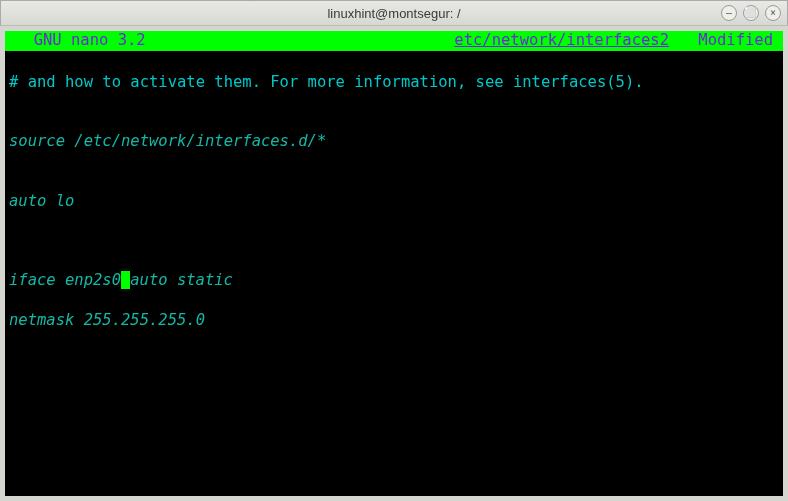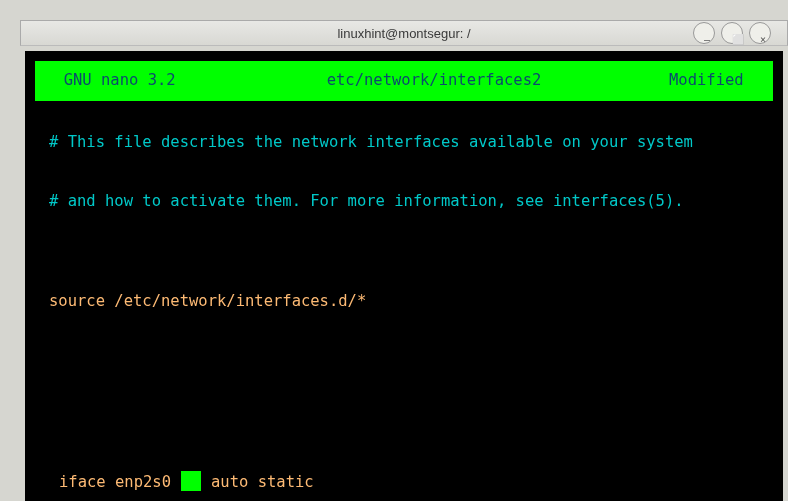--- a/index.html
+++ b/index.html
@@ -1,15 +1,15 @@
 <!DOCTYPE html>
 <html><head>
 <meta charset="utf-8">
 <style>
-  * { margin: 0; padding: 10px; box-sizing: border-box; }
+  * { margin: 0; padding: 0; box-sizing: border-box; }
   body {
     background: #d6d6d0;
     font-family: monospace;
     width: 788px;
     height: 501px;
     display: flex;
     flex-direction: column;
   }
   .titlebar {
     height: 26px;
@@ -52,31 +52,31 @@
     width: 100%; height: 100%;
     background: #000;
     font-family: "DejaVu Sans Mono","Courier New",monospace;
     font-size: 15.5px;
     line-height: 1.28;
     position: relative;
     overflow: hidden;
   }
   .nano-header {
     background: #00ff00;
-    color: #0c4a6e;
+    color: #6d28d9;
     display: flex;
     padding: 0 4px;
     font-weight: normal;
   }
   .nano-header .hl { width: 170px; padding-left: 6px; white-space: pre; }
-  .nano-header .hc { flex: 1; text-align: center; white-space: pre; }
-  .nano-header .hr { width: 110px; padding-right: 6px; white-space: pre; }
+  .nano-header .hc { flex: 1; text-align: right; white-space: pre; text-decoration: underline; }
+  .nano-header .hr { width: 110px; text-align: right; padding-right: 6px; white-space: pre; }
   .editor { padding: 2px 4px 0 4px; white-space: pre; }
   .cyan { color: #00c8c8; }
-  .green { color: #fdba74; }
+  .green { color: #14b8a6; font-style: italic; }
   .cursor {
     background: #00ff00;
     color: #000;
     display: inline-block;
     width: 0.6em;
     height: 1.15em;
     vertical-align: text-bottom;
   }
   .nano-footer {
     position: absolute;
@@ -99,25 +99,25 @@
 <div class="term-wrap">
   <div class="terminal">
 
     <div class="nano-header">
       <div class="hl">  GNU nano 3.2</div>
       <div class="hc">etc/network/interfaces2</div>
       <div class="hr">Modified</div>
     </div>
 
     <div class="editor">
-<div class="cyan"># This file describes the network interfaces available on your system</div>
 <div class="cyan"># and how to activate them. For more information, see interfaces(5).</div>
 <div></div>
 <div class="green">source /etc/network/interfaces.d/*</div>
 <div></div>
+<div class="green">auto lo</div>
 <div></div>
 <div></div>
 <div class="green"><span>iface enp2s0</span><span class="cursor"></span><span>auto static</span></div>
 <div class="green">netmask 255.255.255.0</div>
 
 
     </div>
 
     <div class="nano-footer">
       

